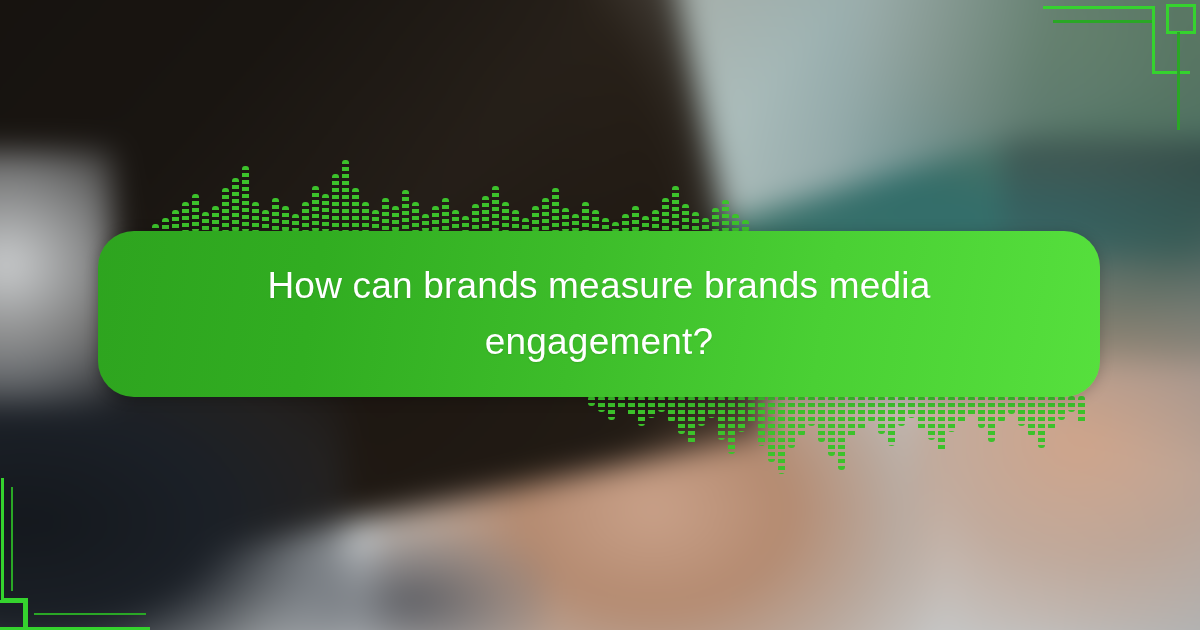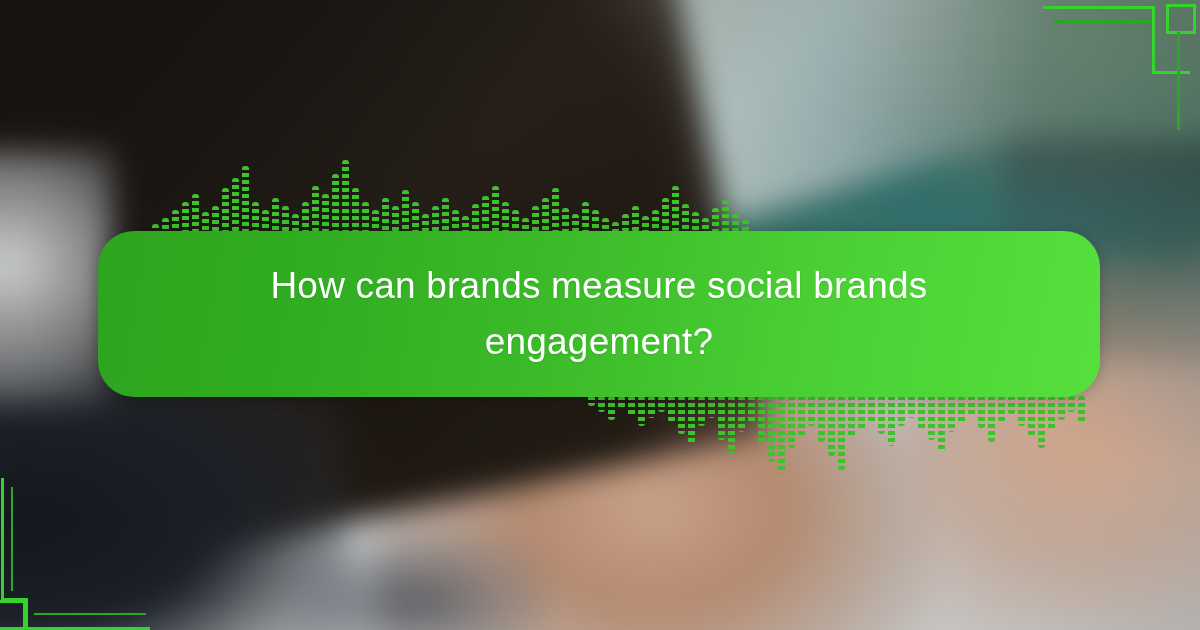--- a/index.html
+++ b/index.html
@@ -304,16 +304,16 @@
     <div class="c-line" style="left:1px;  top:23px;  width:3px; height:123px;"></div>
     <div class="c-line dim" style="left:11px; top:32px; width:2px; height:104px;"></div>
     <div class="c-line" style="left:1px;  top:143px; width:27px; height:3px;"></div>
     <div class="c-box" style="left:-4px; top:145px; width:30px; height:30px;"></div>
     <div class="c-line" style="left:25px; top:143px; width:3px; height:34px;"></div>
     <div class="c-line dim" style="left:34px; top:158px; width:112px; height:2px;"></div>
     <div class="c-line" style="left:25px; top:172px; width:125px; height:3px;"></div>
   </div>
 
   <div class="banner">
-    <div class="banner-title">How can brands measure social brands engagement?</div>
+    <div class="banner-title">How can brands measure brands media engagement?</div>
   </div>
 
 </div>
 
 </body></html>

